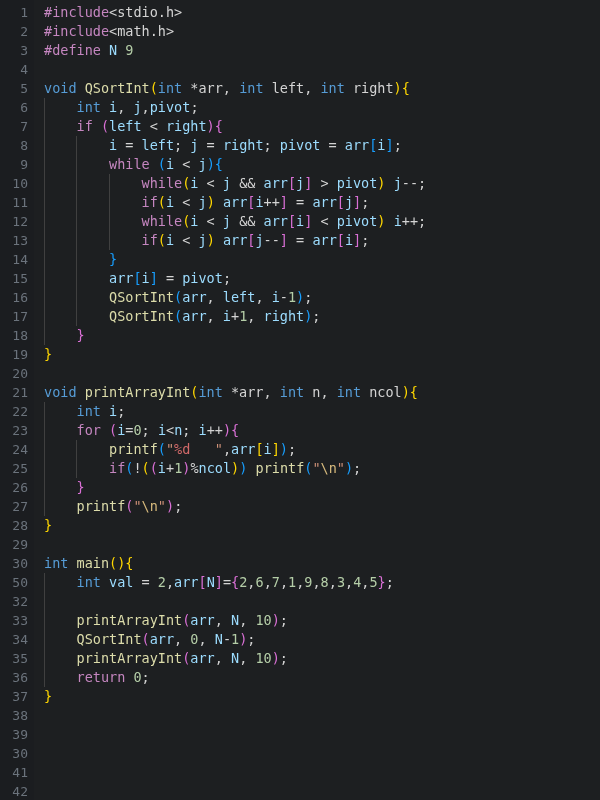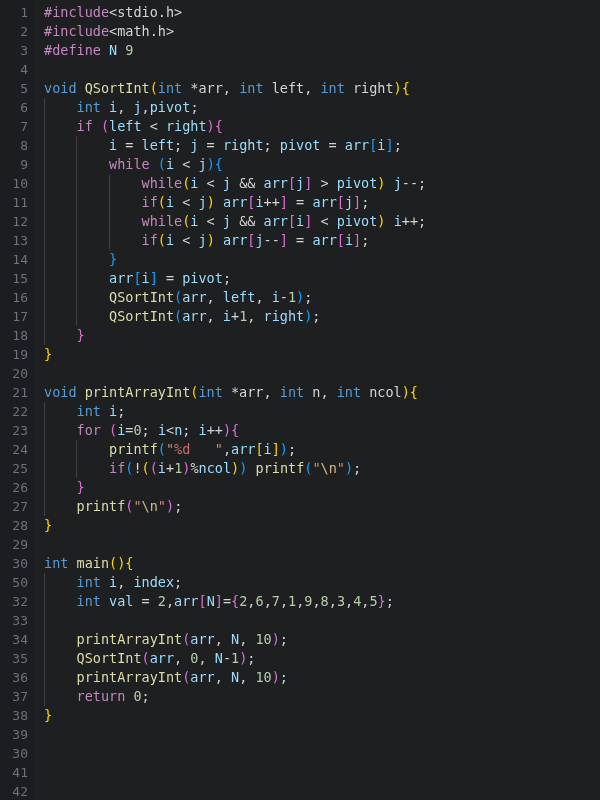--- a/index.html
+++ b/index.html
@@ -157,21 +157,20 @@
       <div class="line"><span class="t-type">void</span><span class="t-plain"> </span><span class="t-func">printArrayInt</span><span class="t-b0">(</span><span class="t-type">int</span><span class="t-plain"> *arr, </span><span class="t-type">int</span><span class="t-plain"> n, </span><span class="t-type">int</span><span class="t-plain"> ncol</span><span class="t-b0">)</span><span class="t-b0">{</span></div>
       <div class="line"><span class="guide" style="left: 0px;"></span><span class="t-plain">    </span><span class="t-type">int</span><span class="t-plain"> </span><span class="t-var">i</span><span class="t-plain">;</span></div>
       <div class="line"><span class="guide" style="left: 0px;"></span><span class="t-plain">    </span><span class="t-keyword">for</span><span class="t-plain"> </span><span class="t-b1">(</span><span class="t-var">i</span><span class="t-plain">=</span><span class="t-num">0</span><span class="t-plain">; </span><span class="t-var">i</span><span class="t-plain">&lt;</span><span class="t-var">n</span><span class="t-plain">; </span><span class="t-var">i</span><span class="t-plain">++</span><span class="t-b1">)</span><span class="t-b1">{</span></div>
       <div class="line"><span class="guide" style="left: 0px;"></span><span class="guide" style="left: 32.48px;"></span><span class="t-plain">        </span><span class="t-func">printf</span><span class="t-b2">(</span><span class="t-str">"</span><span class="t-fmt">%d</span><span class="t-str">   "</span><span class="t-plain">,</span><span class="t-var">arr</span><span class="t-b0">[</span><span class="t-var">i</span><span class="t-b0">]</span><span class="t-b2">)</span><span class="t-plain">;</span></div>
       <div class="line"><span class="guide" style="left: 0px;"></span><span class="guide" style="left: 32.48px;"></span><span class="t-plain">        </span><span class="t-keyword">if</span><span class="t-b2">(</span><span class="t-plain">!</span><span class="t-b0">(</span><span class="t-b1">(</span><span class="t-var">i</span><span class="t-plain">+</span><span class="t-num">1</span><span class="t-b1">)</span><span class="t-plain">%</span><span class="t-var">ncol</span><span class="t-b0">)</span><span class="t-b2">)</span><span class="t-plain"> </span><span class="t-func">printf</span><span class="t-b2">(</span><span class="t-str">"</span><span class="t-esc">\n</span><span class="t-str">"</span><span class="t-b2">)</span><span class="t-plain">;</span></div>
       <div class="line"><span class="guide" style="left: 0px;"></span><span class="t-plain">    </span><span class="t-b1">}</span></div>
       <div class="line"><span class="guide" style="left: 0px;"></span><span class="t-plain">    </span><span class="t-func">printf</span><span class="t-b1">(</span><span class="t-str">"</span><span class="t-esc">\n</span><span class="t-str">"</span><span class="t-b1">)</span><span class="t-plain">;</span></div>
       <div class="line"><span class="t-b0">}</span></div>
       <div class="line"><span>​</span></div>
       <div class="line"><span class="t-type">int</span><span class="t-plain"> </span><span class="t-func">main</span><span class="t-b0">(</span><span class="t-b0">)</span><span class="t-b0">{</span></div>
-      <div class="line"><span class="guide" style="left: 0px;"></span><span class="t-plain">    </span><span class="t-type">int</span><span class="t-plain"> </span><span class="t-var">i</span><span class="t-plain">, </span><span class="t-var">index</span><span class="t-plain">;</span></div>
       <div class="line"><span class="guide" style="left: 0px;"></span><span class="t-plain">    </span><span class="t-type">int</span><span class="t-plain"> </span><span class="t-var">val</span><span class="t-plain"> = </span><span class="t-num">2</span><span class="t-plain">,</span><span class="t-var">arr</span><span class="t-b1">[</span><span class="t-var">N</span><span class="t-b1">]</span><span class="t-plain">=</span><span class="t-b1">{</span><span class="t-num">2</span><span class="t-plain">,</span><span class="t-num">6</span><span class="t-plain">,</span><span class="t-num">7</span><span class="t-plain">,</span><span class="t-num">1</span><span class="t-plain">,</span><span class="t-num">9</span><span class="t-plain">,</span><span class="t-num">8</span><span class="t-plain">,</span><span class="t-num">3</span><span class="t-plain">,</span><span class="t-num">4</span><span class="t-plain">,</span><span class="t-num">5</span><span class="t-b1">}</span><span class="t-plain">;</span></div>
       <div class="line"><span class="guide" style="left: 0px;"></span><span>​</span></div>
       <div class="line"><span class="guide" style="left: 0px;"></span><span class="t-plain">    </span><span class="t-func">printArrayInt</span><span class="t-b1">(</span><span class="t-var">arr</span><span class="t-plain">, </span><span class="t-var">N</span><span class="t-plain">, </span><span class="t-num">10</span><span class="t-b1">)</span><span class="t-plain">;</span></div>
       <div class="line"><span class="guide" style="left: 0px;"></span><span class="t-plain">    </span><span class="t-func">QSortInt</span><span class="t-b1">(</span><span class="t-var">arr</span><span class="t-plain">, </span><span class="t-num">0</span><span class="t-plain">, </span><span class="t-var">N</span><span class="t-plain">-</span><span class="t-num">1</span><span class="t-b1">)</span><span class="t-plain">;</span></div>
       <div class="line"><span class="guide" style="left: 0px;"></span><span class="t-plain">    </span><span class="t-func">printArrayInt</span><span class="t-b1">(</span><span class="t-var">arr</span><span class="t-plain">, </span><span class="t-var">N</span><span class="t-plain">, </span><span class="t-num">10</span><span class="t-b1">)</span><span class="t-plain">;</span></div>
       <div class="line"><span class="guide" style="left: 0px;"></span><span class="t-plain">    </span><span class="t-keyword">return</span><span class="t-plain"> </span><span class="t-num">0</span><span class="t-plain">;</span></div>
       <div class="line"><span class="t-b0">}</span></div>
       <div class="line"><span>​</span></div>
       <div class="line"><span>​</span></div>
     </div>

